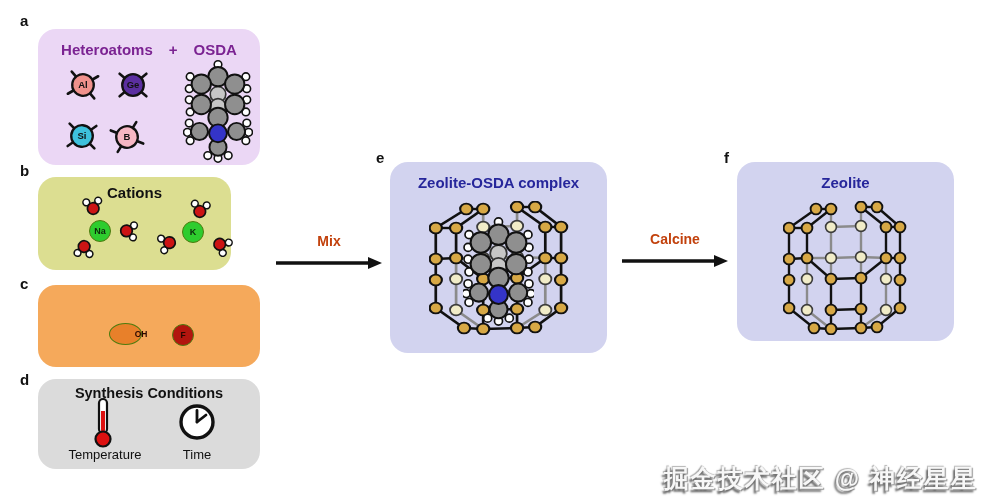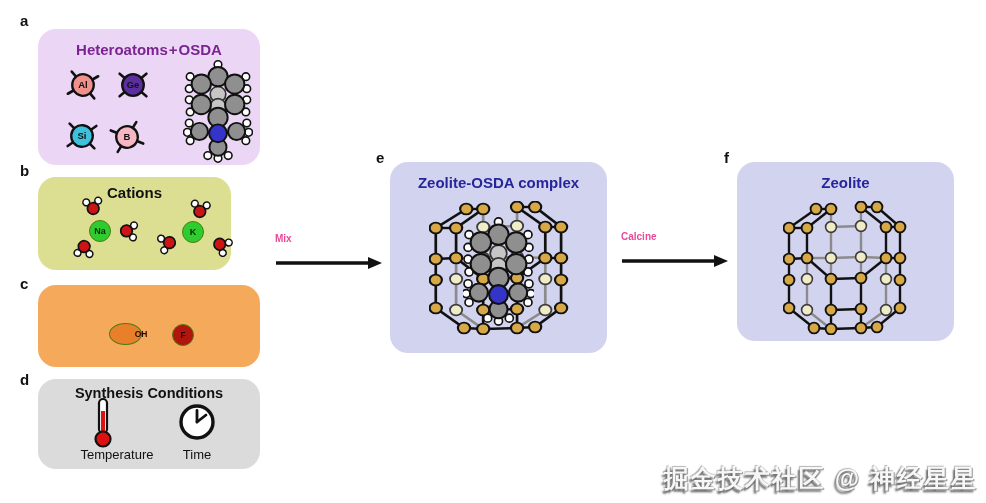--- a/index.html
+++ b/index.html
@@ -1,28 +1,28 @@
 <!DOCTYPE html>
 <html><head>
 <meta charset="utf-8">
 <style>
   html,body{margin:0;padding:0;background:#fff;}
   #canvas{position:relative;width:986px;height:503px;background:#ffffff;overflow:hidden;
           font-family:"Liberation Sans",sans-serif;}
   .letter{position:absolute;font-weight:bold;font-size:15px;color:#111;}
   .panel{position:absolute;border-radius:18px;}
   .ptitle{position:absolute;left:0;right:0;text-align:center;font-weight:bold;font-size:15px;color:#111;}
-  .titlerow{position:absolute;left:0;right:0;display:flex;justify-content:center;gap:1px;
+  .titlerow{position:absolute;left:0;right:0;display:flex;justify-content:center;gap:16px;
             font-weight:bold;font-size:15px;}
   .abs{position:absolute;}
   .ball{position:absolute;border:1px solid #4d7c0f;border-radius:50%;display:flex;
         align-items:center;justify-content:center;font-weight:bold;box-sizing:border-box;}
   .cond-label{position:absolute;font-size:13px;color:#111;text-align:center;}
   .arrow-wrap{position:absolute;text-align:center;}
-  .arrow-label{position:absolute;font-weight:bold;font-size:10px;color:#ec4899;text-align:left;width:100%;}
+  .arrow-label{position:absolute;font-weight:bold;font-size:14px;color:#c2410c;text-align:center;width:100%;}
   #watermark{position:absolute;right:8px;bottom:8px;font-size:25px;font-weight:bold;color:#f7f7f7;
              letter-spacing:2px;text-shadow:-2px 3px 2px #6e6e6e,1px 1px 1px #8a8a8a,-1px -1px 1px #b5b5b5;}
 </style>
 </head>
 <body>
 
 <div id="canvas">
 
   <div class="letter" style="left:20px;top:12px;">a</div>
   <div class="letter" style="left:20px;top:162px;">b</div>
@@ -176,21 +176,21 @@
     <svg class="abs" style="left:52px;top:17px;" width="26" height="52" viewBox="0 0 26 52">
       <rect x="9" y="3" width="8" height="34" rx="4" fill="#ffffff" stroke="#111" stroke-width="2.2"></rect>
       <rect x="11" y="15" width="4" height="22" fill="#DD1111"></rect>
       <circle cx="13" cy="43" r="7.5" fill="#DD1111" stroke="#111" stroke-width="2.2"></circle>
     </svg>
     <svg class="abs" style="left:139px;top:23px;" width="40" height="40" viewBox="0 0 40 40">
       <circle cx="20" cy="20" r="16" fill="#ffffff" stroke="#111" stroke-width="3.4"></circle>
       <line x1="20" y1="20" x2="20" y2="8.5" stroke="#111" stroke-width="2.8" stroke-linecap="round"></line>
       <line x1="20" y1="20" x2="29" y2="13" stroke="#111" stroke-width="2.8" stroke-linecap="round"></line>
     </svg>
-    <div class="cond-label" style="left:34px;top:68px;width:90px;">Temperature</div>
+    <div class="cond-label" style="left:22px;top:68px;width:90px;">Temperature</div>
     <div class="cond-label" style="left:128px;top:68px;width:62px;">Time</div>
   </div>
 
   <div class="arrow-wrap" style="left:275px;top:233px;width:108px;height:40px;">
     <div class="arrow-label" style="top:0;">Mix</div>
     <svg style="position:absolute;left:0;top:22px;" width="108" height="16" viewBox="0 0 108 16">
       <line x1="1" y1="8" x2="94" y2="8" stroke="#111" stroke-width="3.6"></line>
       <polygon points="93,2 107,8 93,14" fill="#111"></polygon>
     </svg>
   </div>

